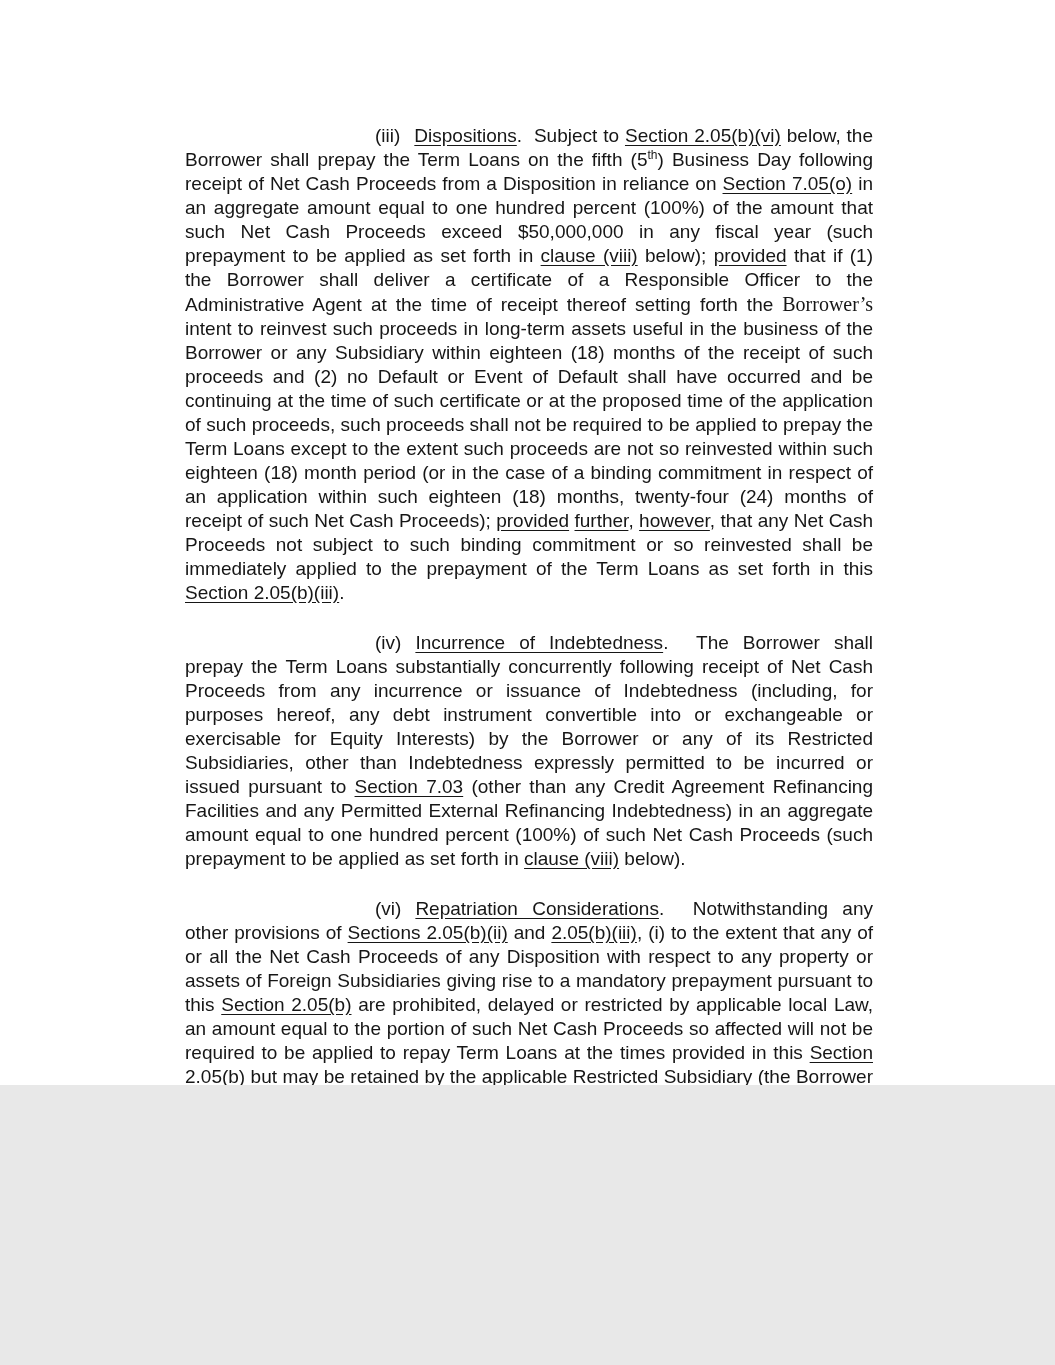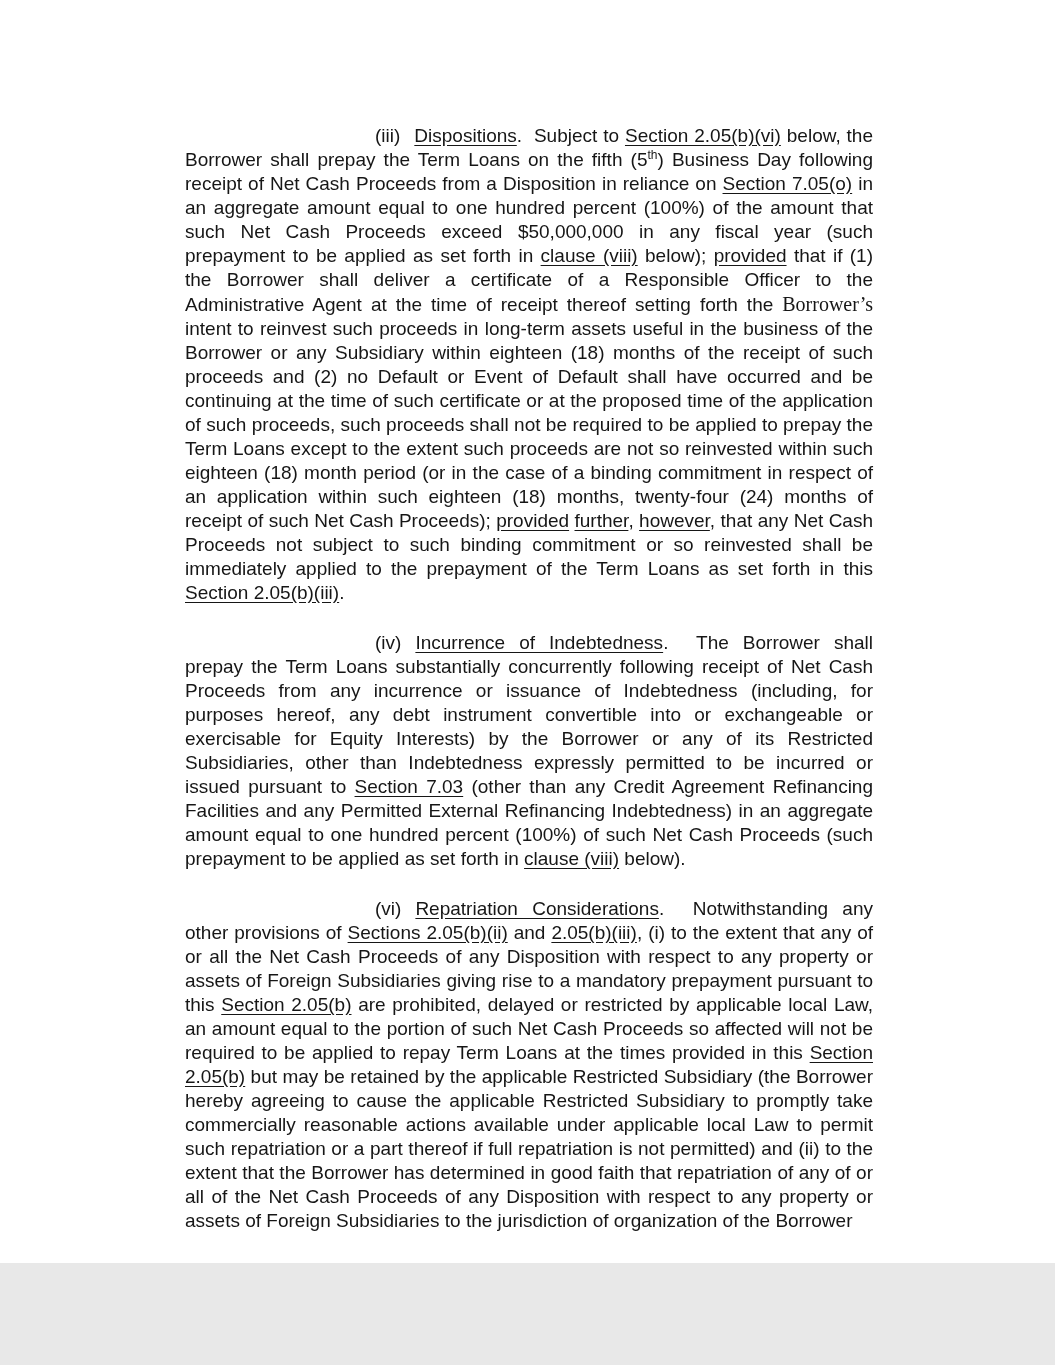--- a/index.html
+++ b/index.html
@@ -1,19 +1,19 @@
 <!DOCTYPE html>
 <html><head>
 <meta charset="utf-8">
 <style>
   html, body { margin: 0; padding: 0; background: #e8e8e8; }
   .page {
     position: relative;
     width: 1055px;
-    height: 1263px;
+    height: 1085px;
     margin: 0 auto;
     background: #ffffff;
     color: #161616;
     font-family: "Liberation Sans", sans-serif;
     overflow: hidden;
   }
   .doc-body {
     position: absolute;
     left: 185px;
     top: 124px;

